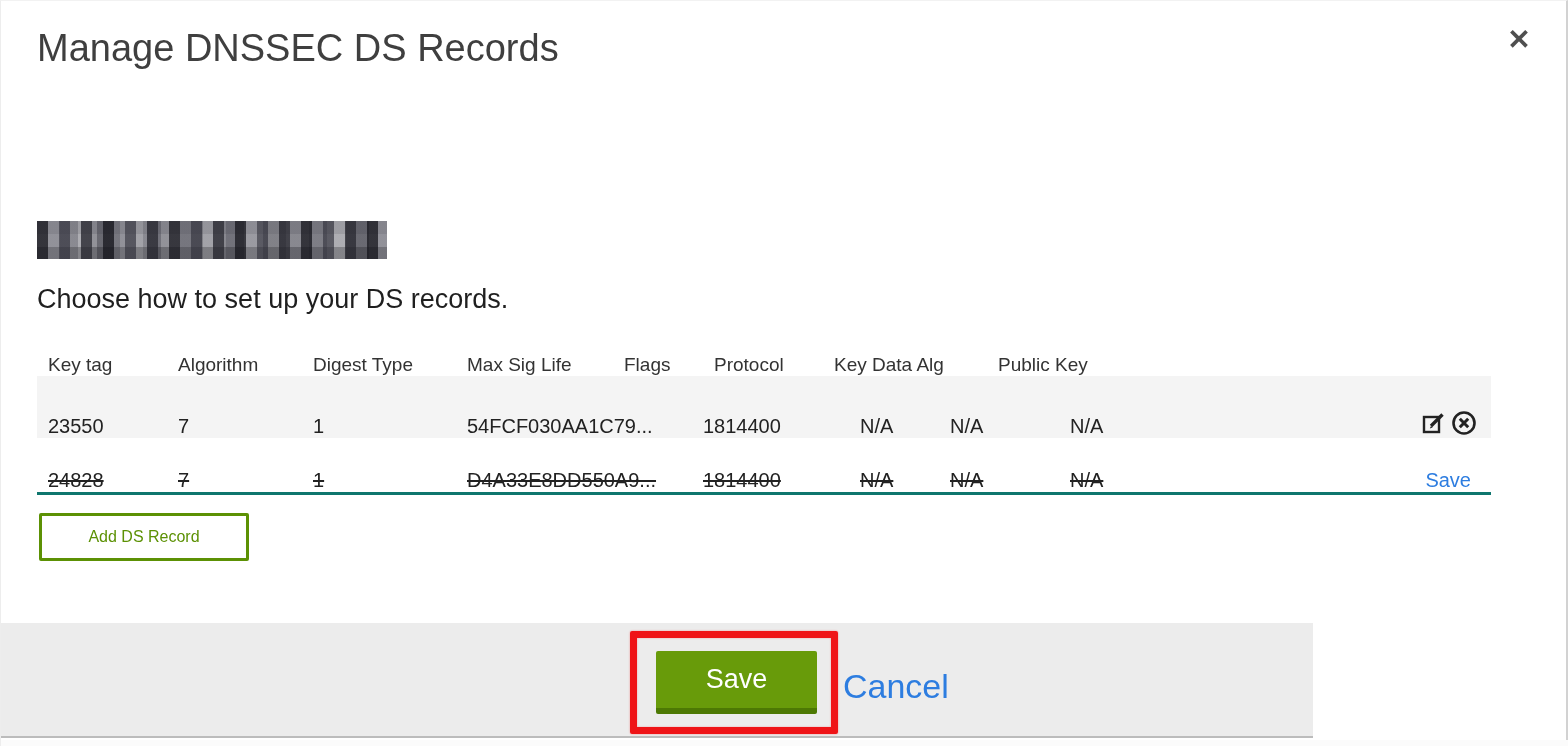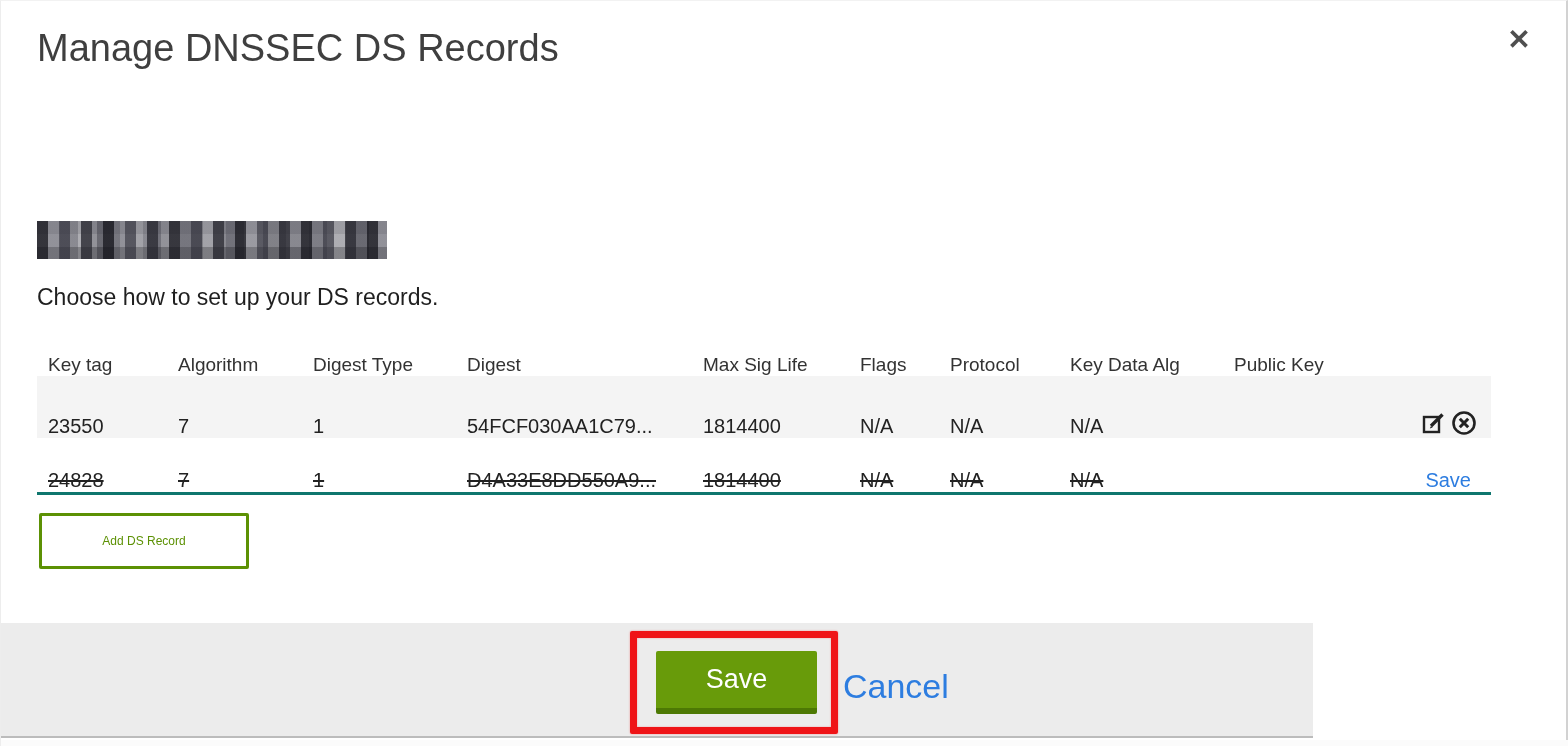--- a/index.html
+++ b/index.html
@@ -36,21 +36,21 @@
         rgba(70,70,80,.8) 22px 33px, rgba(175,175,180,.45) 33px 44px,
         rgba(50,50,58,.85) 44px 55px, rgba(120,120,128,.5) 55px 66px),
       repeating-linear-gradient(0deg,
         rgba(25,25,30,.55) 0 12px, rgba(150,150,158,.35) 12px 25px,
         rgba(90,90,100,.45) 25px 38px),
       repeating-linear-gradient(90deg,
         #9a9aa0 0 23px, #55555e 23px 41px, #b8b8bc 41px 60px, #3c3c44 60px 83px);
   }
   .instruction {
     position:absolute; left:36px; top:283px;
-    font-size:23px; color:#1f1f1f;
+    font-size:27px; color:#1f1f1f;
   }
   
   .ds-table { position:absolute; left:36px; top:328px; width:1454px; }
   .tr { display:flex; align-items:flex-end; }
   .thead { height:47px; font-size:19px; color:#333; }
   .row { height:62px; font-size:20px; color:#222; }
   .row-active { background:#f4f4f4; }
   .row-deleted { height:57px; background:#fff; border-bottom:3px solid #0f766e; }
   .row-deleted .cellval { text-decoration:line-through; }
   .td { padding-left:11px; overflow:hidden; white-space:nowrap; }
@@ -61,23 +61,23 @@
     background:none; border:none; width:30px; height:30px; padding:0;
     display:flex; align-items:center; justify-content:center; cursor:pointer;
   }
   .icon-btn svg { display:block; }
   .undo-link, .cancel-link {
     color:#2d7de0; text-decoration:none; cursor:pointer;
   }
   .undo-link { font-size:20px; padding-right:8px; }
   
   .add-btn {
-    position:absolute; left:38px; top:512px; width:210px; height:56px;
+    position:absolute; left:38px; top:512px; width:210px; height:48px;
     background:#fff; border:3px solid #5c9104; border-radius:2px;
-    color:#5c9104; font-size:12px; font-family:inherit; cursor:pointer;
+    color:#5c9104; font-size:16px; font-family:inherit; cursor:pointer;
   }
   
   .footer {
     position:absolute; left:0; top:622px; width:1312px; height:115px;
     background:#ececec; border-bottom:2px solid #bcbcbc;
   }
   .bottom-strip {
     position:absolute; left:0; top:739px; width:1568px; height:7px; background:#fbfbfb;
   }
   .annotation-rect {
@@ -103,21 +103,20 @@
   <div class="domain-redacted"></div>
 
   <p class="instruction">Choose how to set up your DS records.</p>
 
   <div class="ds-table">
 
     <div class="tr thead">
       <div class="td c0">Key tag</div>
       <div class="td c1">Algorithm</div>
       <div class="td c2">Digest Type</div>
-      <div class="td c3">Digest</div>
       <div class="td c4">Max Sig Life</div>
       <div class="td c5">Flags</div>
       <div class="td c6">Protocol</div>
       <div class="td c7">Key Data Alg</div>
       <div class="td c8">Public Key</div>
       <div class="td c-actions"></div>
     </div>
 
     <div class="tr row row-active">
       <div class="td c0"><span class="cellval">23550</span></div>

